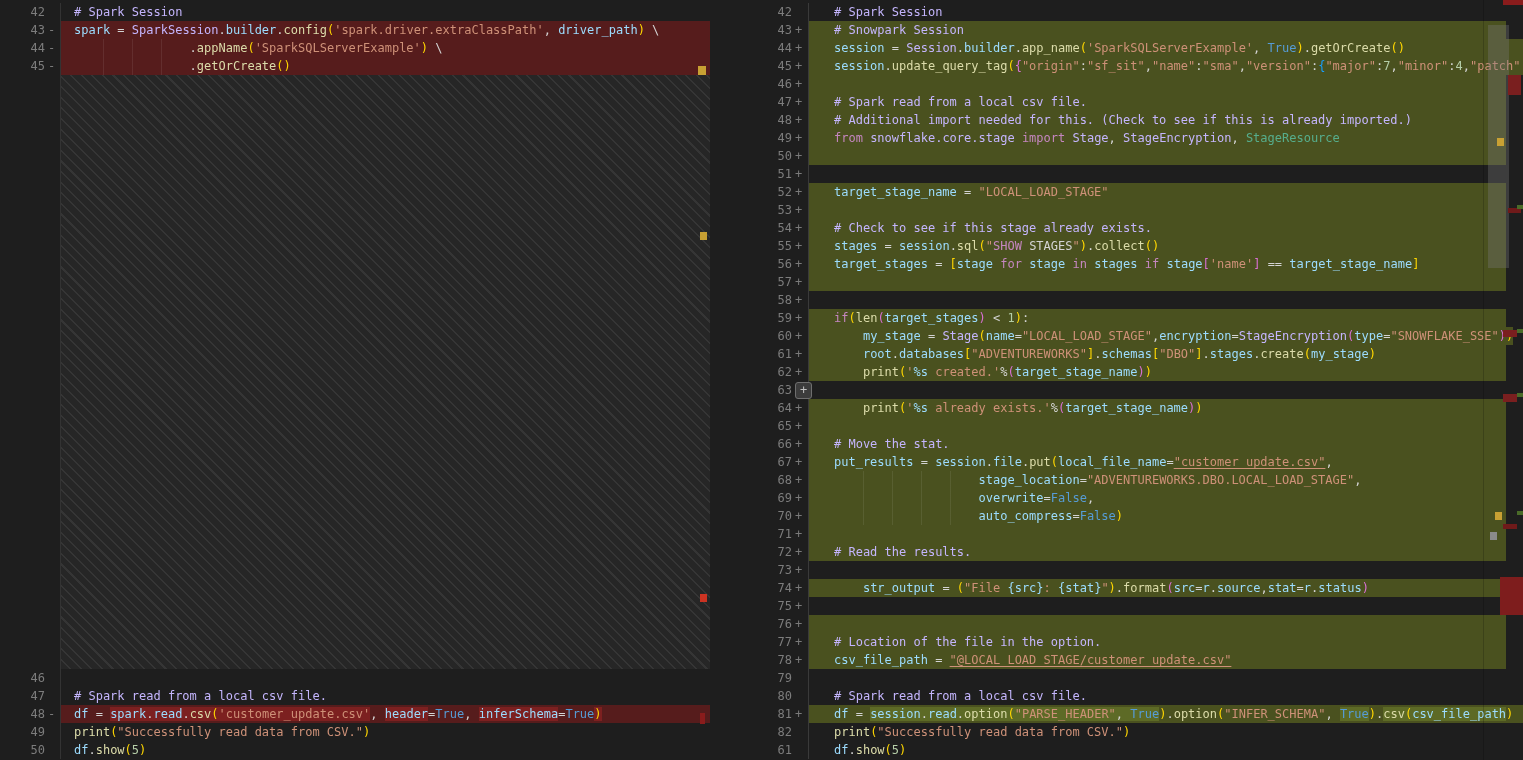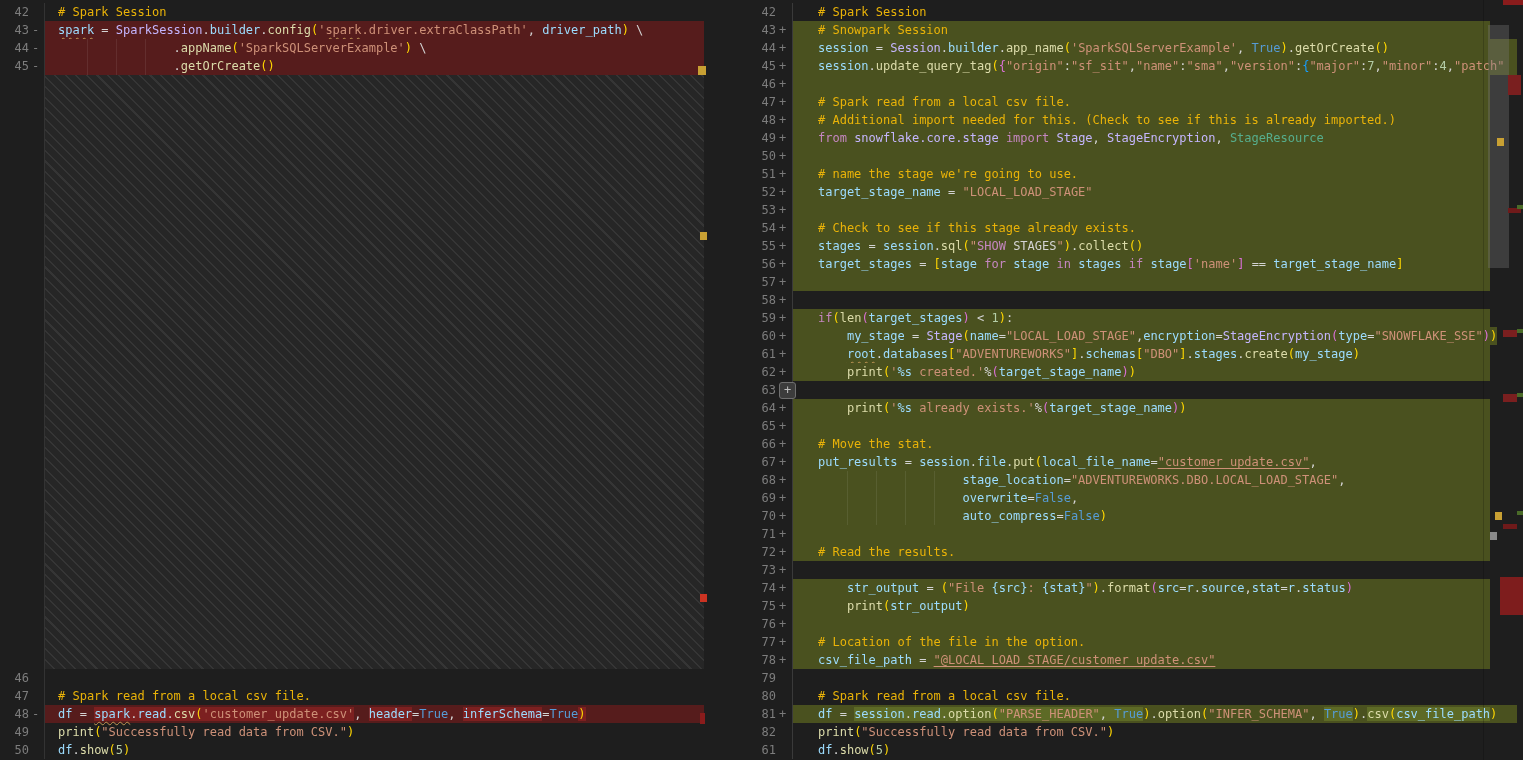--- a/index.html
+++ b/index.html
@@ -1,46 +1,46 @@
 <!DOCTYPE html>
 <html><head>
 <meta charset="utf-8">
 <style>
   html,body{margin:0;padding:0;background:#1b1b1b;}
   #root{position:relative;width:1523px;height:760px;overflow:hidden;background:#1e1e1e;
         font-family:"DejaVu Sans Mono","Liberation Mono",monospace;font-size:12px;line-height:18px;}
   .pane{position:absolute;top:0;height:760px;overflow:hidden;background:#1e1e1e;}
   #pane-left{left:0;width:710px;}
   #pane-right{left:710px;width:813px;}
-  .rows{position:absolute;left:0;top:3px;width:100%;}
+  .rows{position:absolute;left:0;top:3px;width:100%;padding-left:16px;}
   .row{display:flex;height:18px;white-space:pre;}
   .gutter{flex:none;display:flex;color:#7d7d7d;position:relative;}
   #pane-left .gutter{width:44px;border-right:1px solid #333333;}
   #pane-right .gutter{width:82px;border-right:1px solid #3a3a3a;}
   .ln{display:inline-block;text-align:right;}
   #pane-left .ln{width:29px;}
   #pane-right .ln{width:66px;}
   .mark{display:inline-block;width:13px;text-align:center;color:#7a7a7a;}
   .content{flex:1;position:relative;overflow:visible;}
   #pane-left .content{padding-left:13px;margin-right:6px;}
   #pane-right .content{padding-left:25px;margin-right:33px;}
   #pane-right .row.wide .content{margin-right:6px;}
   .content.del{background:#561c1c;}
   .content.add{background:#4a511f;}
   #pane-left .tok.box{background:#7c2020;}
   #pane-right .tok.box{background:#5d6a26;}
   .hatchrow{display:flex;height:594px;}
   .hatch{flex:1;margin-right:6px;
     background:repeating-linear-gradient(45deg,#262626 0 6px,#353535 6px 7.5px);}
   
-  .c{color:#eab308}.s{color:#ce9178}.k{color:#c586c0}.f{color:#dcdcaa}
+  .c{color:#c4b5fd}.s{color:#ce9178}.k{color:#c586c0}.f{color:#dcdcaa}
   .v{color:#9cdcfe}.t{color:#c4b5fd}.td{color:#5eead4;opacity:.6}
   .n{color:#b5cea8}.w{color:#d4d4d4}.kc{color:#569cd6}.fmt{color:#9cdcfe}
   .b1{color:#ffd700}.b2{color:#da70d6}.b3{color:#179fff}
-  .sq{text-decoration:underline;text-decoration-style:wavy;text-decoration-color:#c09553;
+  .sq{text-decoration-style:wavy;text-decoration-color:#c09553;
       text-decoration-thickness:1px;text-underline-offset:3px;}
   .u{text-decoration:underline;text-underline-offset:2px;}
   .plusbox{position:absolute;left:69px;top:1px;width:15px;height:15px;background:#3c3c3c;
       border:1px solid #6f6f6f;border-radius:3px;color:#c0c0c0;line-height:14px;text-align:center;
       font-size:12px;cursor:pointer;z-index:3;}
   .marker{position:absolute;z-index:4;}
   .slider{position:absolute;z-index:3;}
   .colline{position:absolute;z-index:2;}
 </style>
 </head>
@@ -74,21 +74,21 @@
     <div class="rows">
         <div class="row"><div class="gutter"><span class="ln">42</span><span class="mark"></span></div><div class="content"><span class="tok c"># Spark Session</span></div></div>
         <div class="row"><div class="gutter"><span class="ln">43</span><span class="mark">+</span></div><div class="content add"><span class="tok c"># Snowpark Session</span></div></div>
         <div class="row wide"><div class="gutter"><span class="ln">44</span><span class="mark">+</span></div><div class="content add"><span class="tok v">session</span><span class="tok w"> = </span><span class="tok t">Session</span><span class="tok w">.</span><span class="tok v">builder</span><span class="tok w">.</span><span class="tok f">app_name</span><span class="tok b1">(</span><span class="tok s">'SparkSQLServerExample'</span><span class="tok w">, </span><span class="tok kc">True</span><span class="tok b1">)</span><span class="tok w">.</span><span class="tok f">getOrCreate</span><span class="tok b1">()</span></div></div>
         <div class="row wide"><div class="gutter"><span class="ln">45</span><span class="mark">+</span></div><div class="content add"><span class="tok v">session</span><span class="tok w">.</span><span class="tok f">update_query_tag</span><span class="tok b1">(</span><span class="tok b2">{</span><span class="tok s">"origin"</span><span class="tok w">:</span><span class="tok s">"sf_sit"</span><span class="tok w">,</span><span class="tok s">"name"</span><span class="tok w">:</span><span class="tok s">"sma"</span><span class="tok w">,</span><span class="tok s">"version"</span><span class="tok w">:</span><span class="tok b3">{</span><span class="tok s">"major"</span><span class="tok w">:</span><span class="tok n">7</span><span class="tok w">,</span><span class="tok s">"minor"</span><span class="tok w">:</span><span class="tok n">4</span><span class="tok w">,</span><span class="tok s">"patch"</span></div></div>
         <div class="row"><div class="gutter"><span class="ln">46</span><span class="mark">+</span></div><div class="content add"></div></div>
         <div class="row"><div class="gutter"><span class="ln">47</span><span class="mark">+</span></div><div class="content add"><span class="tok c"># Spark read from a local csv file.</span></div></div>
         <div class="row"><div class="gutter"><span class="ln">48</span><span class="mark">+</span></div><div class="content add"><span class="tok c"># Additional import needed for this. (Check to see if this is already imported.)</span></div></div>
         <div class="row"><div class="gutter"><span class="ln">49</span><span class="mark">+</span></div><div class="content add"><span class="tok k">from</span><span class="tok w"> </span><span class="tok t">snowflake.core.stage</span><span class="tok w"> </span><span class="tok k">import</span><span class="tok w"> </span><span class="tok t">Stage</span><span class="tok w">, </span><span class="tok t">StageEncryption</span><span class="tok w">, </span><span class="tok td">StageResource</span></div></div>
         <div class="row"><div class="gutter"><span class="ln">50</span><span class="mark">+</span></div><div class="content add"></div></div>
-        <div class="row"><div class="gutter"><span class="ln">51</span><span class="mark">+</span></div><div class="content add"><span class="tok c"># name the stage we're going to use.</span></div></div>
+        <div class="row"><div class="gutter"><span class="ln">51</span><span class="mark">+</span></div></div>
         <div class="row"><div class="gutter"><span class="ln">52</span><span class="mark">+</span></div><div class="content add"><span class="tok v">target_stage_name</span><span class="tok w"> = </span><span class="tok s">"LOCAL_LOAD_STAGE"</span></div></div>
         <div class="row"><div class="gutter"><span class="ln">53</span><span class="mark">+</span></div><div class="content add"></div></div>
         <div class="row"><div class="gutter"><span class="ln">54</span><span class="mark">+</span></div><div class="content add"><span class="tok c"># Check to see if this stage already exists.</span></div></div>
         <div class="row"><div class="gutter"><span class="ln">55</span><span class="mark">+</span></div><div class="content add"><span class="tok v">stages</span><span class="tok w"> = </span><span class="tok v">session</span><span class="tok w">.</span><span class="tok f">sql</span><span class="tok b1">(</span><span class="tok s">"</span><span class="tok k">SHOW</span><span class="tok w"> STAGES</span><span class="tok s">"</span><span class="tok b1">)</span><span class="tok w">.</span><span class="tok f">collect</span><span class="tok b1">()</span></div></div>
         <div class="row"><div class="gutter"><span class="ln">56</span><span class="mark">+</span></div><div class="content add"><span class="tok v">target_stages</span><span class="tok w"> = </span><span class="tok b1">[</span><span class="tok v">stage</span><span class="tok w"> </span><span class="tok k">for</span><span class="tok w"> </span><span class="tok v">stage</span><span class="tok w"> </span><span class="tok k">in</span><span class="tok w"> </span><span class="tok v">stages</span><span class="tok w"> </span><span class="tok k">if</span><span class="tok w"> </span><span class="tok v">stage</span><span class="tok b2">[</span><span class="tok s">'name'</span><span class="tok b2">]</span><span class="tok w"> == </span><span class="tok v">target_stage_name</span><span class="tok b1">]</span></div></div>
         <div class="row"><div class="gutter"><span class="ln">57</span><span class="mark">+</span></div><div class="content add"></div></div>
         <div class="row"><div class="gutter"><span class="ln">58</span><span class="mark">+</span></div></div>
         <div class="row"><div class="gutter"><span class="ln">59</span><span class="mark">+</span></div><div class="content add"><span class="tok k">if</span><span class="tok b1">(</span><span class="tok f">len</span><span class="tok b2">(</span><span class="tok v">target_stages</span><span class="tok b2">)</span><span class="tok w"> &lt; </span><span class="tok n">1</span><span class="tok b1">)</span><span class="tok w">:</span></div></div>
         <div class="row"><div class="gutter"><span class="ln">60</span><span class="mark">+</span></div><div class="content add"><span class="tok w">    </span><span class="tok v">my_stage</span><span class="tok w"> = </span><span class="tok t">Stage</span><span class="tok b1">(</span><span class="tok v">name</span><span class="tok w">=</span><span class="tok s">"LOCAL_LOAD_STAGE"</span><span class="tok w">,</span><span class="tok v">encryption</span><span class="tok w">=</span><span class="tok t">StageEncryption</span><span class="tok b2">(</span><span class="tok v">type</span><span class="tok w">=</span><span class="tok s">"SNOWFLAKE_SSE"</span><span class="tok b2">)</span><span class="tok b1">)</span></div></div>
         <div class="row"><div class="gutter"><span class="ln">61</span><span class="mark">+</span></div><div class="content add"><span class="tok w">    </span><span class="tok v sq">root</span><span class="tok w">.</span><span class="tok v">databases</span><span class="tok b1">[</span><span class="tok s">"ADVENTUREWORKS"</span><span class="tok b1">]</span><span class="tok w">.</span><span class="tok v">schemas</span><span class="tok b1">[</span><span class="tok s">"DBO"</span><span class="tok b1">]</span><span class="tok w">.</span><span class="tok v">stages</span><span class="tok w">.</span><span class="tok f">create</span><span class="tok b1">(</span><span class="tok v">my_stage</span><span class="tok b1">)</span></div></div>
@@ -98,21 +98,21 @@
         <div class="row"><div class="gutter"><span class="ln">65</span><span class="mark">+</span></div><div class="content add"></div></div>
         <div class="row"><div class="gutter"><span class="ln">66</span><span class="mark">+</span></div><div class="content add"><span class="tok c"># Move the stat.</span></div></div>
         <div class="row"><div class="gutter"><span class="ln">67</span><span class="mark">+</span></div><div class="content add"><span class="tok v">put_results</span><span class="tok w"> = </span><span class="tok v">session</span><span class="tok w">.</span><span class="tok v">file</span><span class="tok w">.</span><span class="tok f">put</span><span class="tok b1">(</span><span class="tok v">local_file_name</span><span class="tok w">=</span><span class="tok s u">"customer_update.csv"</span><span class="tok w">,</span></div></div>
         <div class="row"><div class="gutter"><span class="ln">68</span><span class="mark">+</span></div><div class="content add" style="background-image: linear-gradient(rgba(255, 255, 255, 0.08), rgba(255, 255, 255, 0.08)), linear-gradient(rgba(255, 255, 255, 0.08), rgba(255, 255, 255, 0.08)), linear-gradient(rgba(255, 255, 255, 0.08), rgba(255, 255, 255, 0.08)), linear-gradient(rgba(255, 255, 255, 0.08), rgba(255, 255, 255, 0.08)); background-position: 53.9px 0px, 82.8px 0px, 111.7px 0px, 140.6px 0px; background-size: 1px 100%; background-repeat: no-repeat;"><span class="tok w">                    </span><span class="tok v">stage_location</span><span class="tok w">=</span><span class="tok s">"ADVENTUREWORKS.DBO.LOCAL_LOAD_STAGE"</span><span class="tok w">,</span></div></div>
         <div class="row"><div class="gutter"><span class="ln">69</span><span class="mark">+</span></div><div class="content add" style="background-image: linear-gradient(rgba(255, 255, 255, 0.08), rgba(255, 255, 255, 0.08)), linear-gradient(rgba(255, 255, 255, 0.08), rgba(255, 255, 255, 0.08)), linear-gradient(rgba(255, 255, 255, 0.08), rgba(255, 255, 255, 0.08)), linear-gradient(rgba(255, 255, 255, 0.08), rgba(255, 255, 255, 0.08)); background-position: 53.9px 0px, 82.8px 0px, 111.7px 0px, 140.6px 0px; background-size: 1px 100%; background-repeat: no-repeat;"><span class="tok w">                    </span><span class="tok v">overwrite</span><span class="tok w">=</span><span class="tok kc">False</span><span class="tok w">,</span></div></div>
         <div class="row"><div class="gutter"><span class="ln">70</span><span class="mark">+</span></div><div class="content add" style="background-image: linear-gradient(rgba(255, 255, 255, 0.08), rgba(255, 255, 255, 0.08)), linear-gradient(rgba(255, 255, 255, 0.08), rgba(255, 255, 255, 0.08)), linear-gradient(rgba(255, 255, 255, 0.08), rgba(255, 255, 255, 0.08)), linear-gradient(rgba(255, 255, 255, 0.08), rgba(255, 255, 255, 0.08)); background-position: 53.9px 0px, 82.8px 0px, 111.7px 0px, 140.6px 0px; background-size: 1px 100%; background-repeat: no-repeat;"><span class="tok w">                    </span><span class="tok v">auto_compress</span><span class="tok w">=</span><span class="tok kc">False</span><span class="tok b1">)</span></div></div>
         <div class="row"><div class="gutter"><span class="ln">71</span><span class="mark">+</span></div><div class="content add"></div></div>
         <div class="row"><div class="gutter"><span class="ln">72</span><span class="mark">+</span></div><div class="content add"><span class="tok c"># Read the results.</span></div></div>
         <div class="row"><div class="gutter"><span class="ln">73</span><span class="mark">+</span></div></div>
         <div class="row"><div class="gutter"><span class="ln">74</span><span class="mark">+</span></div><div class="content add"><span class="tok w">    </span><span class="tok v">str_output</span><span class="tok w"> = </span><span class="tok b1">(</span><span class="tok s">"File </span><span class="tok fmt">{src}</span><span class="tok s">: </span><span class="tok fmt">{stat}</span><span class="tok s">"</span><span class="tok b1">)</span><span class="tok w">.</span><span class="tok f">format</span><span class="tok b2">(</span><span class="tok v">src</span><span class="tok w">=</span><span class="tok v">r</span><span class="tok w">.</span><span class="tok v">source</span><span class="tok w">,</span><span class="tok v">stat</span><span class="tok w">=</span><span class="tok v">r</span><span class="tok w">.</span><span class="tok v">status</span><span class="tok b2">)</span></div></div>
-        <div class="row"><div class="gutter"><span class="ln">75</span><span class="mark">+</span></div><div class="content add"><span class="tok w">    </span><span class="tok f">print</span><span class="tok b1">(</span><span class="tok v">str_output</span><span class="tok b1">)</span></div></div>
+        <div class="row"><div class="gutter"><span class="ln">75</span><span class="mark">+</span></div></div>
         <div class="row"><div class="gutter"><span class="ln">76</span><span class="mark">+</span></div><div class="content add"></div></div>
         <div class="row"><div class="gutter"><span class="ln">77</span><span class="mark">+</span></div><div class="content add"><span class="tok c"># Location of the file in the option.</span></div></div>
         <div class="row"><div class="gutter"><span class="ln">78</span><span class="mark">+</span></div><div class="content add"><span class="tok v">csv_file_path</span><span class="tok w"> = </span><span class="tok s u">"@LOCAL_LOAD_STAGE/customer_update.csv"</span></div></div>
         <div class="row"><div class="gutter"><span class="ln">79</span><span class="mark"></span></div><div class="content"></div></div>
         <div class="row"><div class="gutter"><span class="ln">80</span><span class="mark"></span></div><div class="content"><span class="tok c"># Spark read from a local csv file.</span></div></div>
         <div class="row wide"><div class="gutter"><span class="ln">81</span><span class="mark">+</span></div><div class="content add"><span class="tok v">df</span><span class="tok w"> = </span><span class="tok v box">session</span><span class="tok w box">.</span><span class="tok v box">read</span><span class="tok w box">.</span><span class="tok f box">option</span><span class="tok b1 box">(</span><span class="tok s box">"PARSE_HEADER"</span><span class="tok w box">, </span><span class="tok kc box">True</span><span class="tok b1">)</span><span class="tok w">.</span><span class="tok f">option</span><span class="tok b1">(</span><span class="tok s">"INFER_SCHEMA"</span><span class="tok w">, </span><span class="tok kc box">True</span><span class="tok b1">)</span><span class="tok w">.</span><span class="tok f box">csv</span><span class="tok b1 box">(</span><span class="tok v box">csv_file_path</span><span class="tok b1">)</span></div></div>
         <div class="row"><div class="gutter"><span class="ln">82</span><span class="mark"></span></div><div class="content"><span class="tok f">print</span><span class="tok b1">(</span><span class="tok s">"Successfully read data from CSV."</span><span class="tok b1">)</span></div></div>
         <div class="row"><div class="gutter"><span class="ln">61</span><span class="mark"></span></div><div class="content"><span class="tok v">df</span><span class="tok w">.</span><span class="tok f">show</span><span class="tok b1">(</span><span class="tok n">5</span><span class="tok b1">)</span></div></div>
       </div>
     <div class="ruler">

